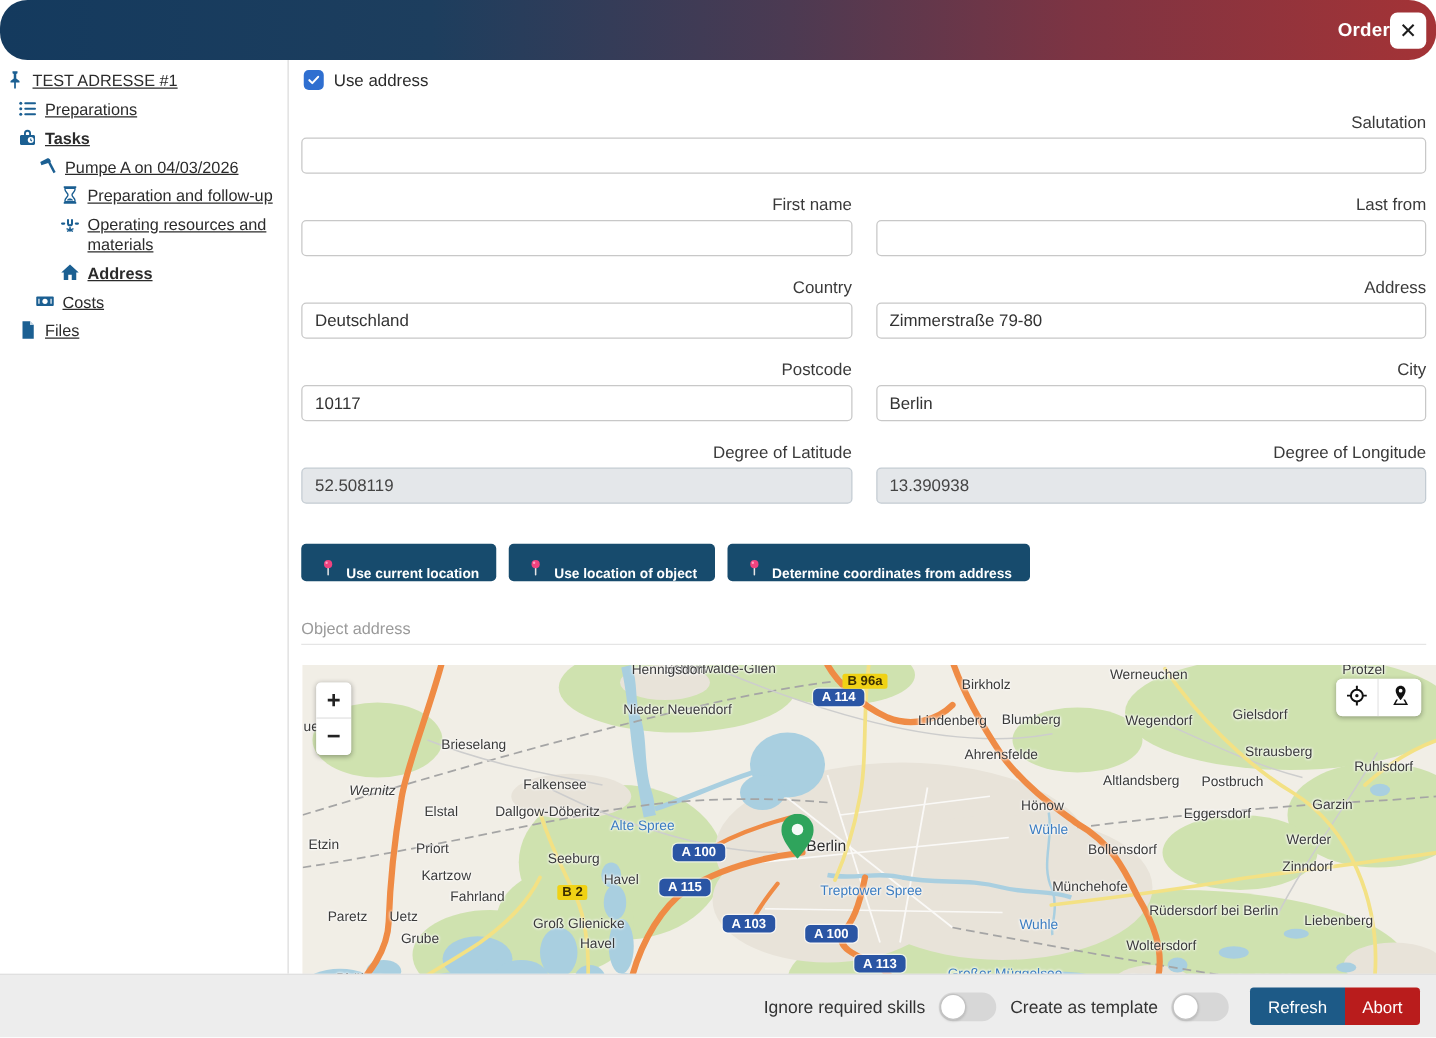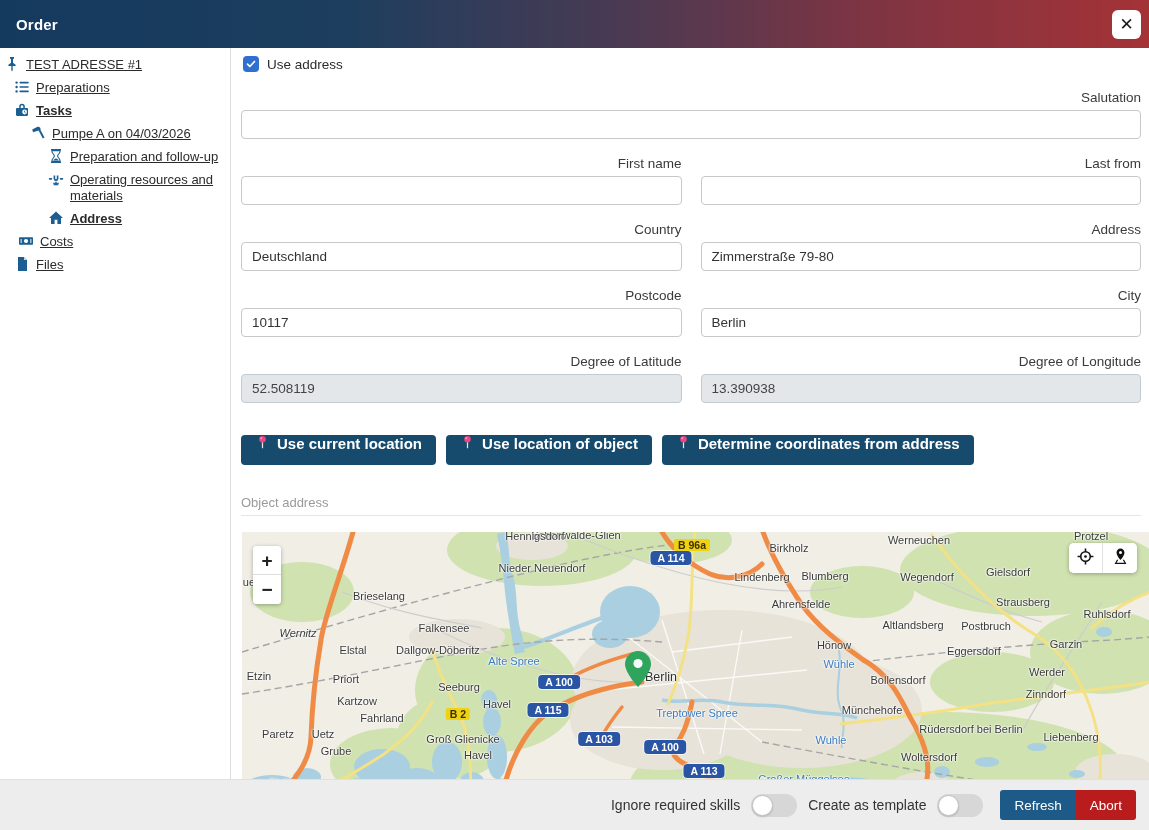--- a/index.html
+++ b/index.html
@@ -3,21 +3,21 @@
 <meta charset="utf-8">
 <style>
   * { margin:0; padding:0; box-sizing:border-box; }
   html,body { width:1149px; height:830px; overflow:hidden; background:#fff;
     font-family:"Liberation Sans", sans-serif; }
   .app { position:relative; width:1149px; height:830px; background:#fff; }
 
   
   .hdr { position:absolute; left:0; top:0; width:100%; height:48px;
     background:linear-gradient(90deg,#143a5e 0%,#1d3e5e 30%,#4c3a52 55%,#7d3443 75%,#a43336 100%);
-    display:flex; align-items:center; justify-content:space-between; padding:0 8px 0 16px; }
+    display:flex; align-items:center; justify-content:flex-end; padding:0 8px 0 16px;border-radius:22px; }
   .hdr-title { color:#fff; font-size:15px; font-weight:bold; letter-spacing:.2px; }
   .close-btn { width:29px; height:29px; background:#fff; border:none; border-radius:6px;
     font-size:17px; color:#1c1c1c; cursor:pointer; display:flex; align-items:center; justify-content:center; }
 
   
   .sidebar { position:absolute; left:0; top:48px; width:231px; height:731px;
     border-right:1px solid #dcdcdc; background:#fff; padding-top:5px; overflow:hidden; }
   .tree-item { display:flex; align-items:flex-start; gap:6px; padding:3px 4px 3px 4px;
     font-size:13px; color:#2b2b2b; cursor:pointer; line-height:16px; }
   .tree-item.bold .tree-label { font-weight:bold; }
@@ -37,22 +37,22 @@
 
   .fgroup { margin-bottom:17px; }
   .flabel { display:block; font-size:13.5px; color:#3a3a3a; margin-bottom:5px;text-align:right; }
   .fld { width:100%; height:29px; border:1px solid #c8c8c8; border-radius:4px;
     font-family:"Liberation Sans", sans-serif; font-size:13.5px; color:#333; padding:0 10px; background:#fff; }
   .fld.gray { background:#e4e7ea; border-color:#c3cbd2; color:#444; }
   .two-col { display:grid; grid-template-columns:1fr 1fr; column-gap:19px; }
 
   .btn-row { display:flex; gap:10px; margin-top:15px; }
   .loc-btn { height:30px; background:#174b6d; border:none; border-radius:4px; color:#fff;
-    font-family:"Liberation Sans", sans-serif; font-size:15px; font-weight:bold;
-    display:flex; align-items:flex-start; gap:7px; padding:0 14px; cursor:pointer; }
+    font-family:"Liberation Sans", sans-serif; font-size:11px; font-weight:bold;
+    display:flex; align-items:flex-end; gap:7px; padding:0 14px; cursor:pointer; }
   .loc-btn svg { width:15px; height:15px; }
 
   .section-head { margin-top:30px; font-size:13px; color:#9a9a9a; padding-bottom:5px;
     border-bottom:1px solid #e5e5e5; }
 
   
   .map { position:relative; margin-top:16px; margin-left:1px; width:908px; height:275px;
     overflow:hidden; background:#f1eee6; cursor:grab; }
   .map svg.base { position:absolute; left:0; top:0; }
   .map-labels { position:absolute; left:0; top:0; width:100%; height:100%; pointer-events:none; }
@@ -175,21 +175,21 @@
         <span class="tree-label">Operating resources and materials</span>
       </div>
       <div class="tree-item bold" style="padding-left: 48px;">
         <span class="tree-icon">
           <svg viewBox="0 0 16 16">
             <path d="M8 1.6 15 8h-2v6H9.4V9.8H6.6V14H3V8H1z"></path>
           </svg>
         </span>
         <span class="tree-label">Address</span>
       </div>
-      <div class="tree-item" style="padding-left: 18px;">
+      <div class="tree-item" style="padding-left: 28px;">
         <span class="tree-icon">
           <svg viewBox="0 0 16 16">
             <rect x="1" y="4.2" width="14" height="7.6" rx=".8"></rect>
             <circle cx="8" cy="8" r="2.1" fill="#fff"></circle>
             <rect x="2.6" y="6" width="1.1" height="4" fill="#fff" opacity=".85"></rect>
             <rect x="12.3" y="6" width="1.1" height="4" fill="#fff" opacity=".85"></rect>
           </svg>
         </span>
         <span class="tree-label">Costs</span>
       </div>

